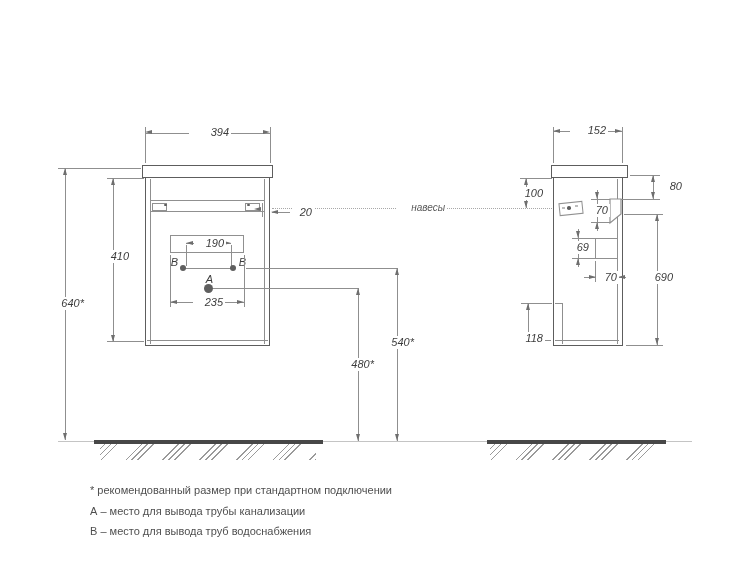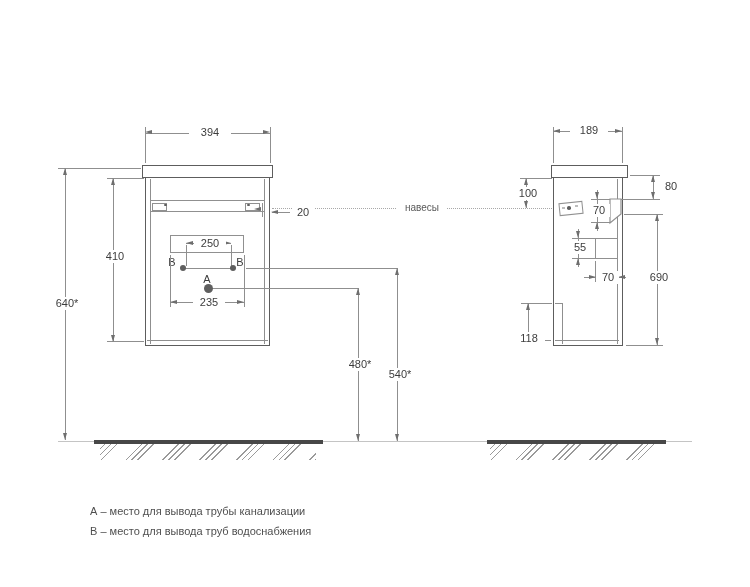--- a/index.html
+++ b/index.html
@@ -5,21 +5,21 @@
   html,body{margin:0;padding:0;background:#fff;}
   #canvas{position:relative;width:750px;height:587px;background:#fff;overflow:hidden;
           font-family:"Liberation Sans",sans-serif;}
   .a{position:absolute;}
   .h{position:absolute;height:1px;background:#8f8f8f;}
   .v{position:absolute;width:1px;background:#8f8f8f;}
   .dotted{position:absolute;height:0;border-top:1px dotted #a8a8a8;}
   .outline{position:absolute;border:1.5px solid #5d5d5d;background:#fff;box-sizing:border-box;}
   .thin{position:absolute;border:1px solid #909090;background:#fff;box-sizing:border-box;}
   .lbl{position:absolute;background:#fff;color:#3d3d3d;font-size:11px;line-height:13px;
-       text-align:center;white-space:nowrap;padding:0 2px;}
+       text-align:right;white-space:nowrap;padding:0 2px;font-style:italic;}
   .sm{font-size:10px;color:#5a5a5a;}
   .dot{position:absolute;border-radius:50%;background:#5f5f5f;}
   .au{position:absolute;width:0;height:0;border-left:2.5px solid transparent;
       border-right:2.5px solid transparent;border-bottom:7px solid #6e6e6e;}
   .ad{position:absolute;width:0;height:0;border-left:2.5px solid transparent;
       border-right:2.5px solid transparent;border-top:7px solid #6e6e6e;}
   .al{position:absolute;width:0;height:0;border-top:2.5px solid transparent;
       border-bottom:2.5px solid transparent;border-right:7px solid #6e6e6e;}
   .ar{position:absolute;width:0;height:0;border-top:2.5px solid transparent;
       border-bottom:2.5px solid transparent;border-left:7px solid #6e6e6e;}
@@ -60,21 +60,21 @@
   <div class="al" style="left:271px;top:209.5px;"></div>
 
   <div class="dotted" style="left:272px;top:208px;width:288px;"></div>
   <div class="lbl" style="left:292px;top:206px;width:18px;">20</div>
   <div class="lbl sm" style="left:397px;top:201px;width:46px;">навесы</div>
 
   <div class="thin" style="left:170px;top:235px;width:74px;height:18px;"></div>
   <div class="h" style="left:186px;top:243px;width:45px;"></div>
   <div class="al" style="left:186px;top:240.5px;"></div>
   <div class="ar" style="left:224px;top:240.5px;"></div>
-  <div class="lbl" style="left:194px;top:237px;width:28px;">250</div>
+  <div class="lbl" style="left:194px;top:237px;width:28px;">190</div>
   <div class="v" style="left:186px;top:245px;height:21px;"></div>
   <div class="v" style="left:231px;top:245px;height:21px;"></div>
 
   <div class="h" style="left:183px;top:268px;width:214px;"></div>
   <div class="h" style="left:208px;top:288px;width:150px;"></div>
 
   <div class="lbl" style="left:166px;top:256px;width:12px;padding:0;">B</div>
   <div class="lbl" style="left:234px;top:256px;width:12px;padding:0;">B</div>
   <div class="dot" style="left:180px;top:265px;width:6px;height:6px;"></div>
   <div class="dot" style="left:230px;top:265px;width:6px;height:6px;"></div>
@@ -102,34 +102,34 @@
   <div class="lbl" style="left:48px;top:297px;width:34px;">640*</div>
 
   <div class="v" style="left:358px;top:288px;height:153px;"></div>
   <div class="au" style="left:355.5px;top:288px;"></div>
   <div class="ad" style="left:355.5px;top:434px;"></div>
   <div class="lbl" style="left:344px;top:358px;width:28px;">480*</div>
 
   <div class="v" style="left:397px;top:268px;height:173px;"></div>
   <div class="au" style="left:394.5px;top:268px;"></div>
   <div class="ad" style="left:394.5px;top:434px;"></div>
-  <div class="lbl" style="left:384px;top:368px;width:28px;">540*</div>
+  <div class="lbl" style="left:384px;top:336px;width:28px;">540*</div>
 
   <div class="h" style="left:58px;top:441px;width:634px;background:#c4c4c4;"></div>
   <div class="a" style="left:94px;top:440px;width:229px;height:3.5px;background:#474747;"></div>
   <div class="a" style="left:487px;top:440px;width:179px;height:3.5px;background:#474747;"></div>
   <div class="hatch" style="left:100px;top:444px;width:216px;height:16px;"></div>
   <div class="hatch" style="left:490px;top:444px;width:172px;height:16px;"></div>
 
   <div class="v" style="left:553px;top:127px;height:36px;"></div>
   <div class="v" style="left:622px;top:127px;height:36px;"></div>
   <div class="h" style="left:553px;top:131px;width:69px;"></div>
   <div class="al" style="left:553px;top:128.5px;"></div>
   <div class="ar" style="left:615px;top:128.5px;"></div>
-  <div class="lbl" style="left:570px;top:124px;width:34px;">189</div>
+  <div class="lbl" style="left:570px;top:124px;width:34px;">152</div>
 
   <div class="outline" style="left:551px;top:165px;width:77px;height:13px;"></div>
   <div class="outline" style="left:553px;top:177px;width:70px;height:169px;"></div>
   <div class="v" style="left:617px;top:179px;height:165px;"></div>
   <div class="h" style="left:555px;top:340px;width:64px;"></div>
   <div class="v" style="left:562px;top:303px;height:41px;"></div>
   <div class="h" style="left:555px;top:303px;width:8px;"></div>
 
   <div class="h" style="left:591px;top:199px;width:69px;"></div>
   <div class="h" style="left:591px;top:222px;width:20px;"></div>
@@ -157,21 +157,21 @@
   <div class="v" style="left:597px;top:190px;height:41px;"></div>
   <div class="ad" style="left:594.5px;top:192px;"></div>
   <div class="au" style="left:594.5px;top:222px;"></div>
   <div class="lbl" style="left:588px;top:204px;width:18px;">70</div>
 
   <div class="h" style="left:572px;top:238px;width:23px;"></div>
   <div class="h" style="left:572px;top:258px;width:23px;"></div>
   <div class="v" style="left:578px;top:229px;height:38px;"></div>
   <div class="ad" style="left:575.5px;top:231px;"></div>
   <div class="au" style="left:575.5px;top:258px;"></div>
-  <div class="lbl" style="left:569px;top:241px;width:18px;">55</div>
+  <div class="lbl" style="left:569px;top:241px;width:18px;">69</div>
   <div class="thin" style="left:595px;top:238px;width:23px;height:21px;"></div>
 
   <div class="v" style="left:595px;top:261px;height:21px;"></div>
   <div class="h" style="left:584px;top:277px;width:11px;"></div>
   <div class="ar" style="left:589px;top:274.5px;"></div>
   <div class="h" style="left:618px;top:277px;width:8px;"></div>
   <div class="al" style="left:618px;top:274.5px;"></div>
   <div class="lbl" style="left:597px;top:271px;width:18px;">70</div>
 
   <div class="h" style="left:624px;top:214px;width:39px;"></div>
@@ -181,16 +181,17 @@
   <div class="ad" style="left:654.5px;top:338px;"></div>
   <div class="lbl" style="left:643px;top:271px;width:28px;">690</div>
 
   <div class="h" style="left:521px;top:303px;width:31px;"></div>
   <div class="h" style="left:521px;top:340px;width:30px;"></div>
   <div class="v" style="left:528px;top:303px;height:37px;"></div>
   <div class="au" style="left:525.5px;top:303px;"></div>
   <div class="ad" style="left:525.5px;top:333px;"></div>
   <div class="lbl" style="left:513px;top:332px;width:28px;">118</div>
 
+  <div class="note" style="top:483px;">* рекомендованный размер при стандартном подключении</div>
   <div class="note" style="top:504px;">А – место для вывода трубы канализации</div>
   <div class="note" style="top:524px;">В – место для вывода труб водоснабжения</div>
 
 </div>
 
 </body></html>

